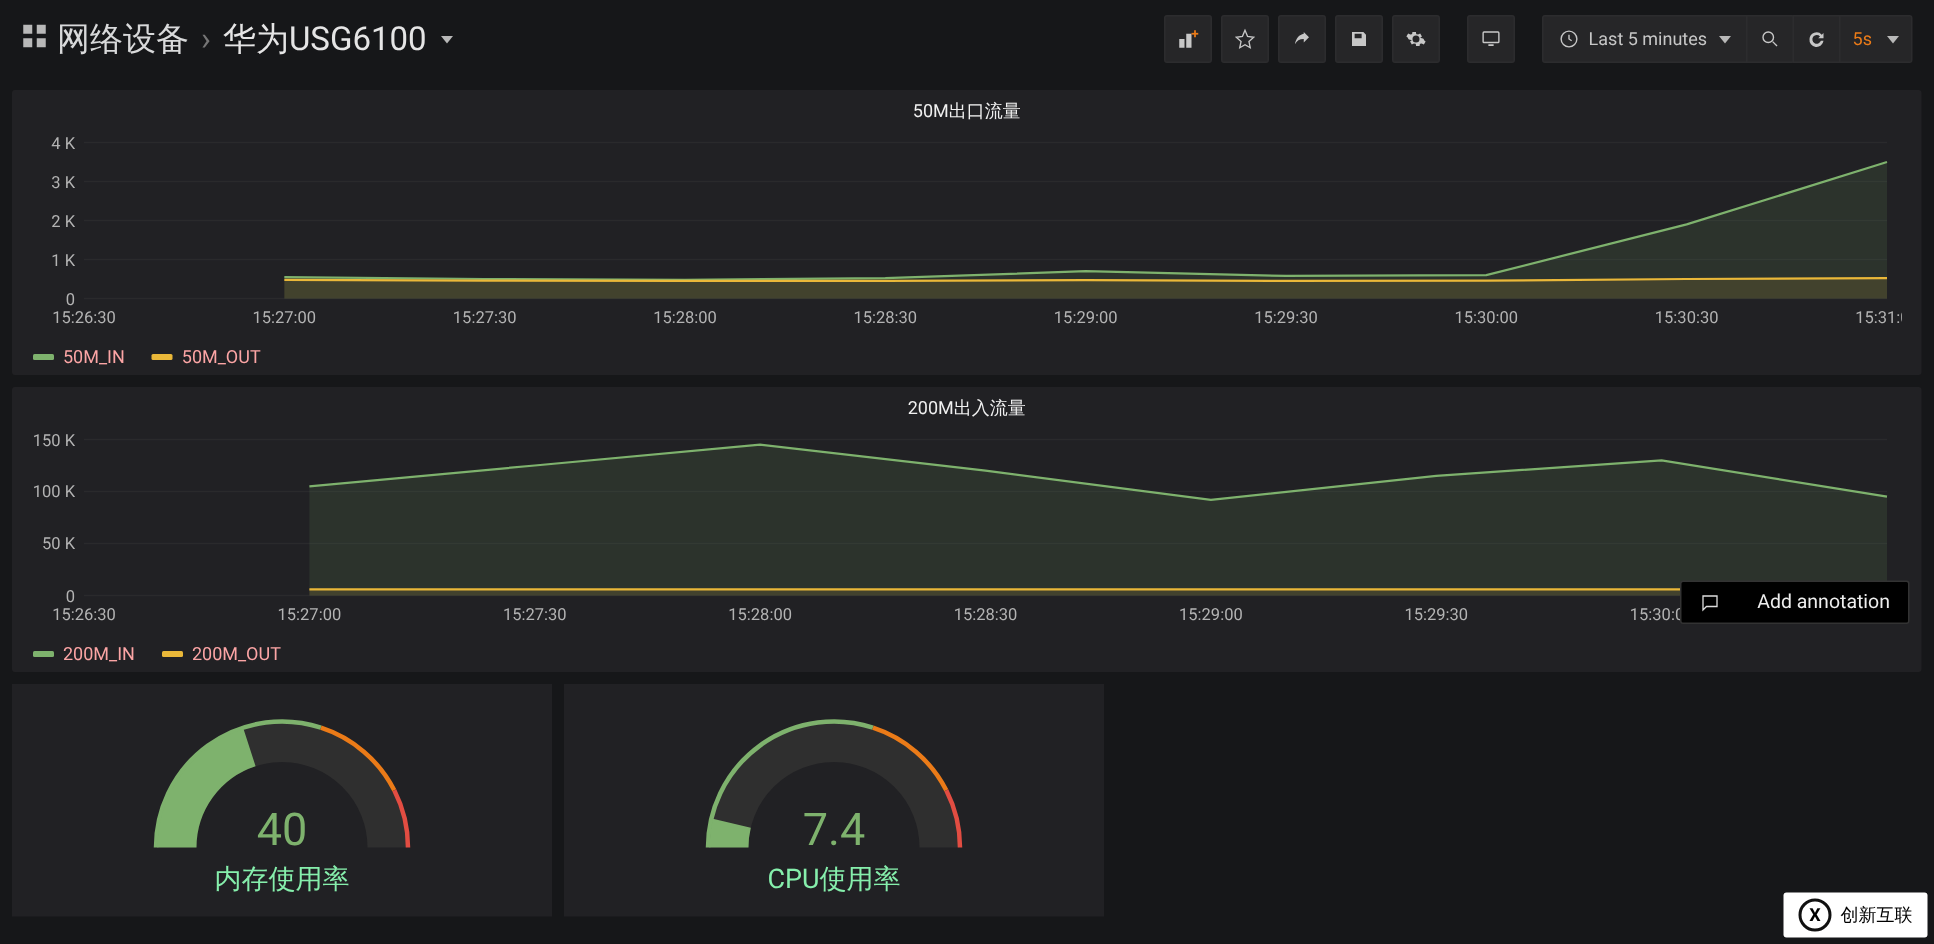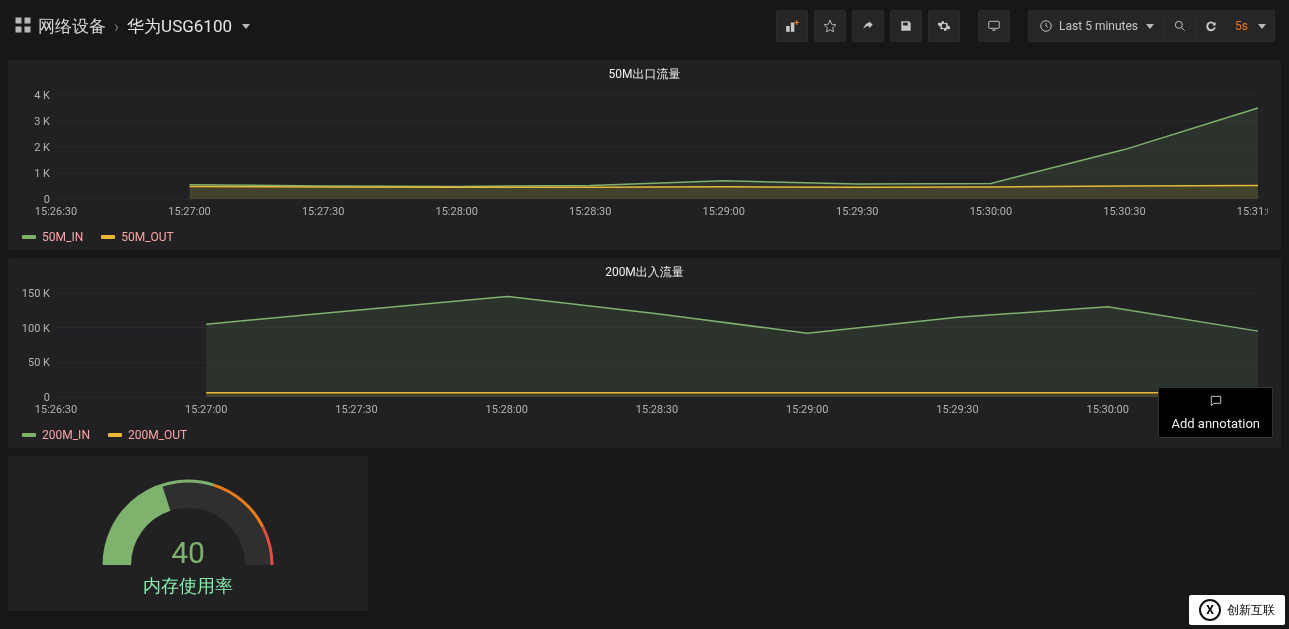--- a/index.html
+++ b/index.html
@@ -27,21 +27,21 @@
   }
   
   .topbar{
     height:52px;
     display:flex;align-items:center;
     padding:0 14px;
     gap:8px;
   }
   .topbar-left{display:flex;align-items:center;gap:6px;flex:1;}
   .grid-icon svg{width:18px;height:18px;fill:#b8b8b8;}
-  .crumb{font-size:17px;color:var(--text);}
+  .crumb{font-size:22px;color:var(--text);}
   .crumb.sep{color:#757575;margin:0 2px;}
   .crumb.title{color:#e5e5e5;}
   .caret-down{width:0;height:0;border-left:4px solid transparent;border-right:4px solid transparent;border-top:5px solid #b8b8b8;margin-left:4px;}
   .topbar-right{display:flex;align-items:center;gap:6px;}
   .btn{
     height:32px;min-width:32px;
     background:#262628;
     border:1px solid #2c2c2e;
     border-radius:2px;
     display:inline-flex;align-items:center;justify-content:center;
@@ -84,23 +84,22 @@
     width:360px;height:155px;
     display:flex;flex-direction:column;align-items:center;justify-content:center;
     position:relative;
   }
   .gauge-label{font-size:18px;color:#86efac;margin-top:-6px;}
   .tooltip-annotation{
     position:absolute;
     right:8px;
     background:#000;border:1px solid #333;border-radius:2px;
     padding:6px 12px;color:#eee;font-size:13px;
-    display:flex;align-items:center;gap:8px;
+    display:flex;align-items:center;gap:24px;
     z-index:20;
-    flex-direction:column;
   }
   .footer-logo{
     position:absolute;right:4px;bottom:4px;
     background:#fff;color:#000;
     font-size:12px;font-weight:500;
     display:flex;align-items:center;gap:6px;
     padding:4px 10px;border-radius:2px;
     z-index:30;
   }
   .footer-logo .lg{
@@ -287,20 +286,31 @@
       <svg id="gauge-g1" width="200" height="110">
           <path d="M30 94.99999999999999 A 70 70 0 0 1 170 95" fill="none" stroke="#2f2f2f" stroke-width="26"></path>
           <path d="M16 94.99999999999999 A 84 84 0 0 1 125.95742752749558 15.111252631207108" fill="none" stroke="#7eb26d" stroke-width="3"></path>
           <path d="M125.95742752749558 15.111252631207108 A 84 84 0 0 1 174.8445480318229 56.86479802187807" fill="none" stroke="#eb7b18" stroke-width="3"></path>
           <path d="M174.8445480318229 56.86479802187807 A 84 84 0 0 1 184 95" fill="none" stroke="#e24d42" stroke-width="3"></path>
           <path d="M30 94.99999999999999 A 70 70 0 0 1 78.36881039375369 28.426043859339245" fill="none" stroke="#7eb26d" stroke-width="26"></path>
           <text x="100" y="93" text-anchor="middle" fill="#7eb26d" font-size="30" font-weight="400">40</text>
         </svg>
       <div class="gauge-label">内存使用率</div>
     </div>
+    <div class="gauge-panel">
+      <svg id="gauge-g2" width="200" height="110">
+          <path d="M30 94.99999999999999 A 70 70 0 0 1 170 95" fill="none" stroke="#2f2f2f" stroke-width="26"></path>
+          <path d="M16 94.99999999999999 A 84 84 0 0 1 125.95742752749558 15.111252631207108" fill="none" stroke="#7eb26d" stroke-width="3"></path>
+          <path d="M125.95742752749558 15.111252631207108 A 84 84 0 0 1 174.8445480318229 56.86479802187807" fill="none" stroke="#eb7b18" stroke-width="3"></path>
+          <path d="M174.8445480318229 56.86479802187807 A 84 84 0 0 1 184 95" fill="none" stroke="#e24d42" stroke-width="3"></path>
+          <path d="M30 94.99999999999999 A 70 70 0 0 1 31.88310423125114 78.87274013263864" fill="none" stroke="#7eb26d" stroke-width="26"></path>
+          <text x="100" y="93" text-anchor="middle" fill="#7eb26d" font-size="30" font-weight="400">7.4</text>
+        </svg>
+      <div class="gauge-label">CPU使用率</div>
+    </div>
   </div>
 
 </div>
 
 <div class="footer-logo">
   <span class="lg">X</span>
   <span>创新互联</span>
 </div>
 
 </body></html>

